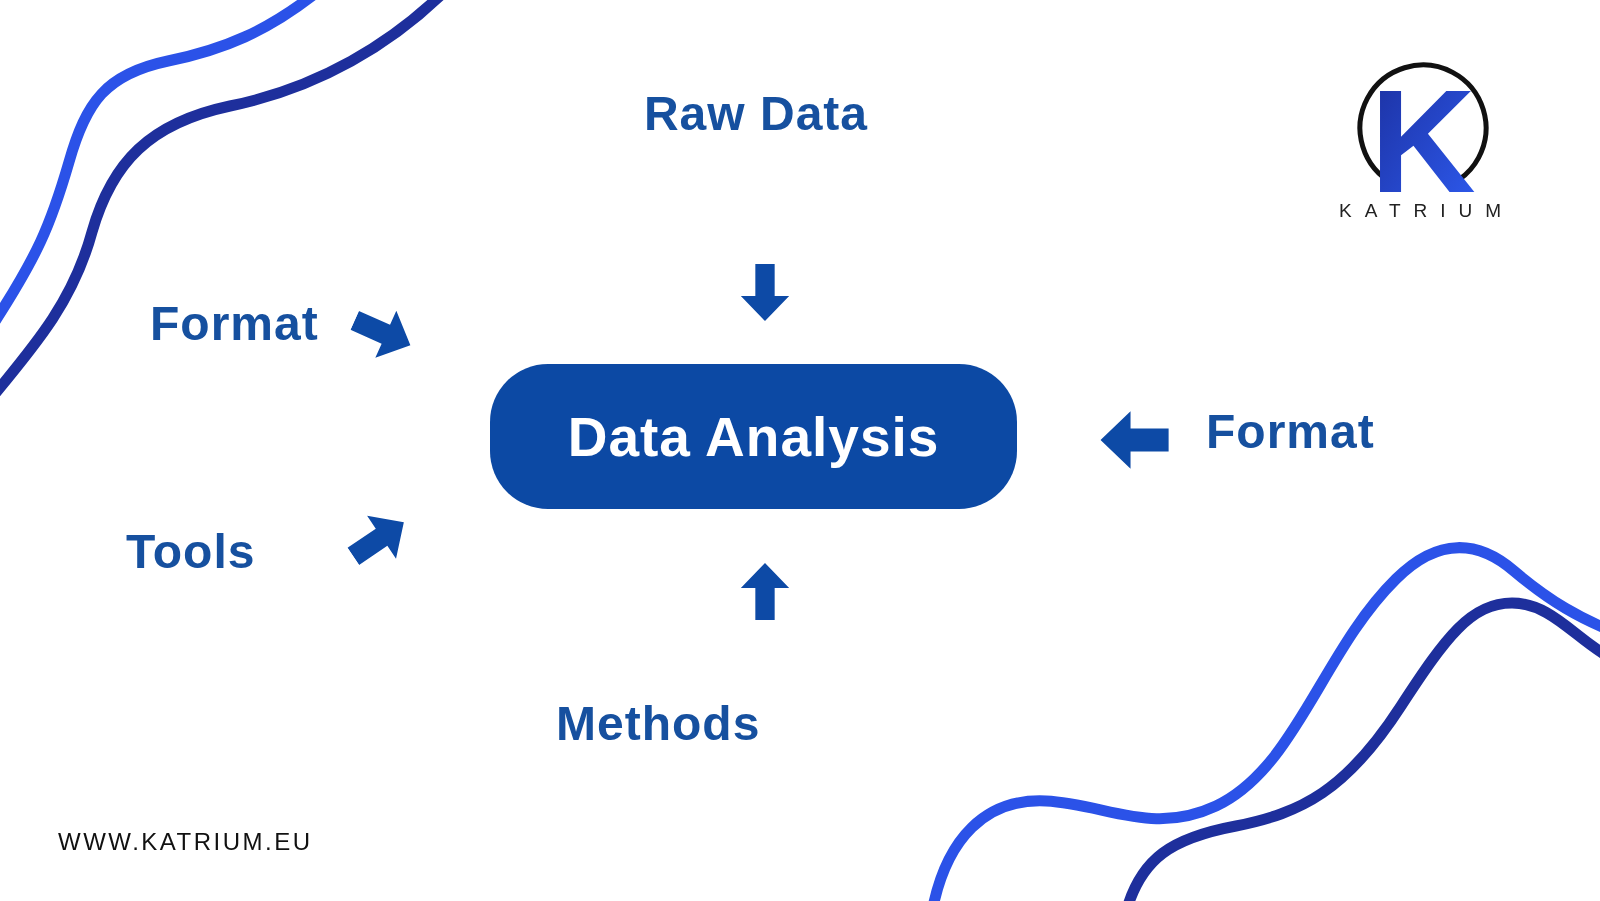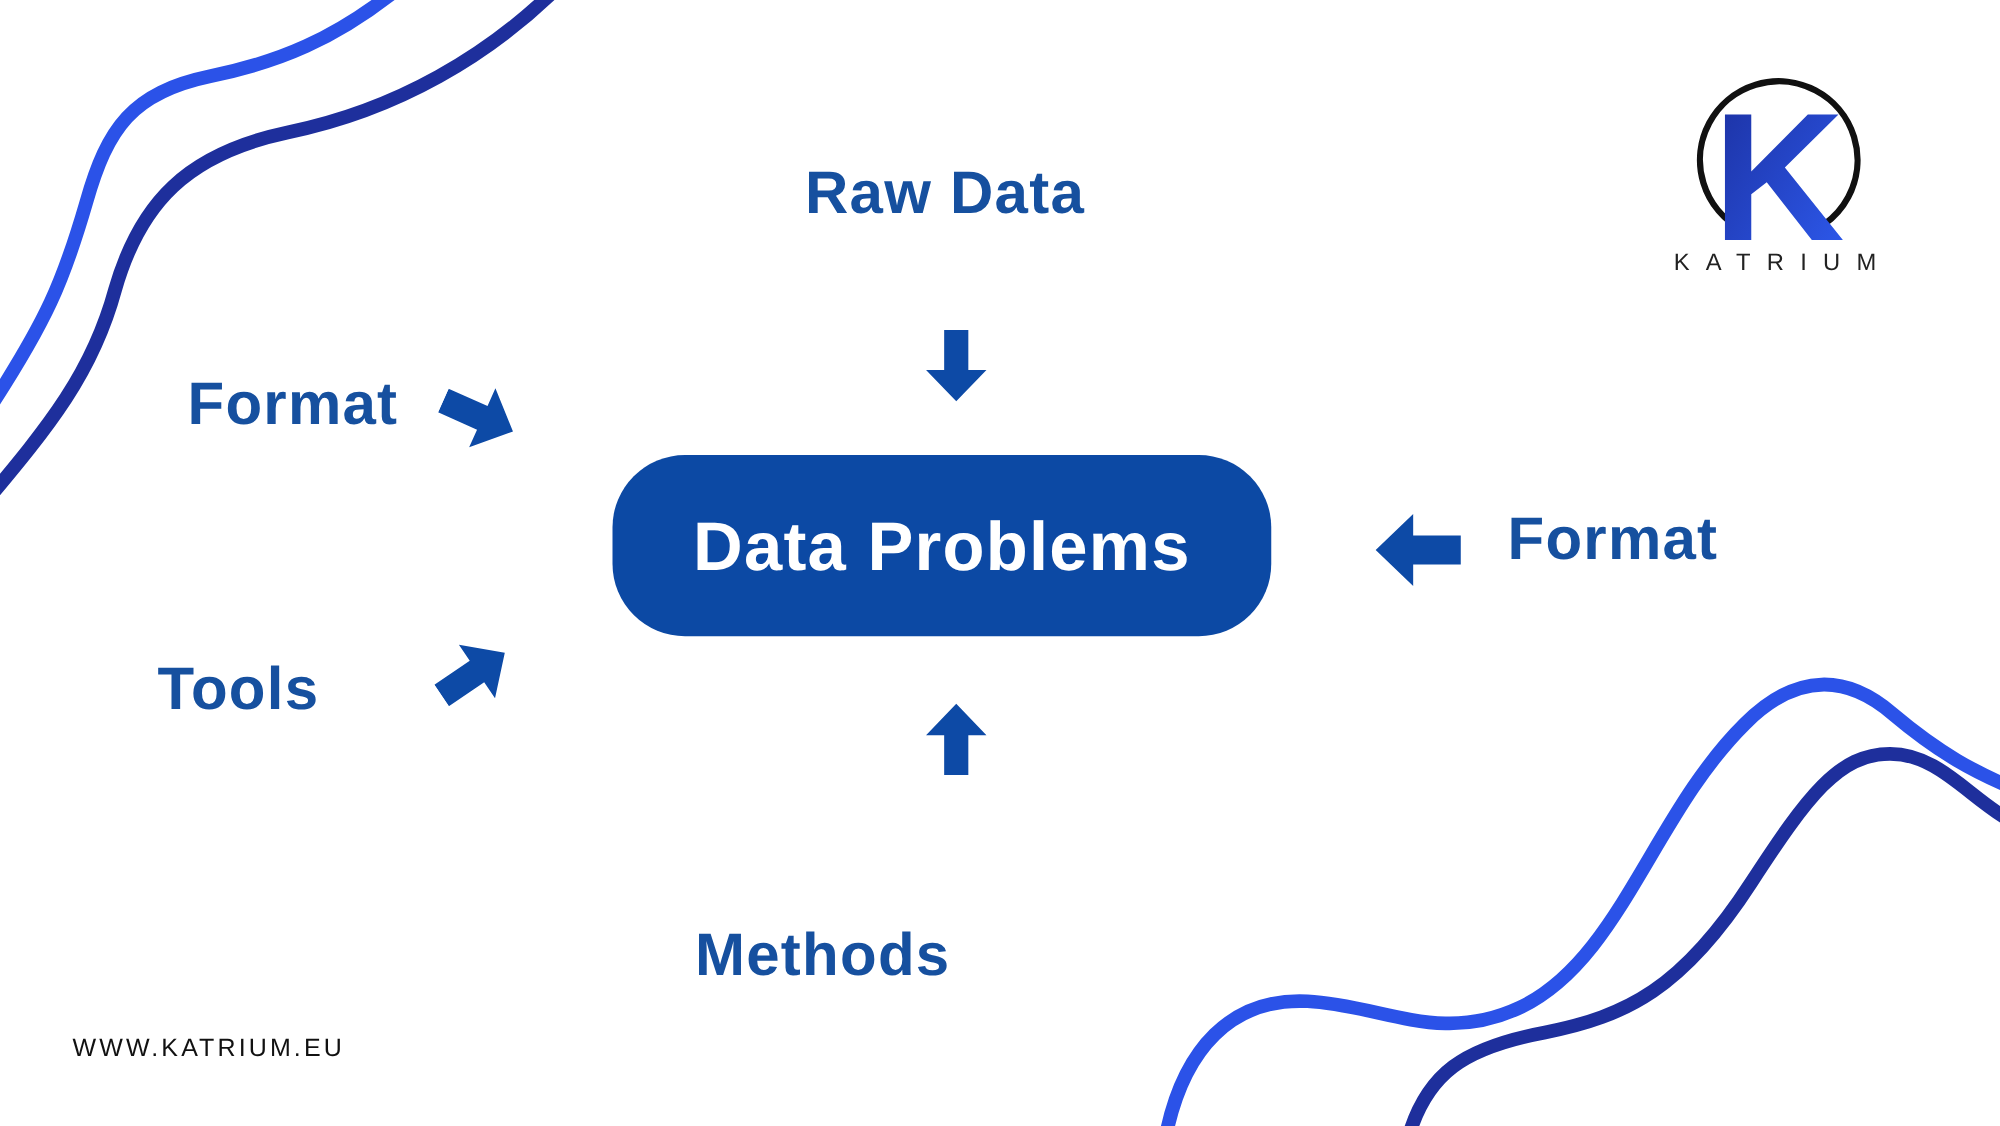--- a/index.html
+++ b/index.html
@@ -23,21 +23,21 @@
     font-family:"Liberation Sans", sans-serif;
   }
   .abs{position:absolute;}
   .label{
     color:var(--label-blue);
     font-weight:700;
     font-size:48px;
     letter-spacing:1px;
     white-space:nowrap;
   }
-  .centered{text-align:center;margin-top:41px;}
+  .centered{text-align:center;}
   .center-box{
     left:490px;top:364px;width:527px;height:145px;
     background:var(--box-blue);
     border-radius:58px;
     display:flex;align-items:center;justify-content:center;
   }
   .center-box .box-label{
     color:#ffffff;
     font-size:55px;
     font-weight:700;
@@ -65,21 +65,21 @@
     font-size:19px;
     font-weight:400;
     letter-spacing:13px;
     padding-left:13px;
     text-align:center;
     white-space:nowrap;
   }
   .website{
     left:58px;top:828px;
     color:var(--website-text);
-    font-size:20px;
+    font-size:24px;
     font-weight:400;
     letter-spacing:2.5px;
     white-space:nowrap;
   }
 </style>
 </head>
 <body>
 
 <svg class="abs waves" viewBox="0 0 1600 901" aria-hidden="true">
   <path class="wave-light" d="M 322,-12 C 268,32 222,50 168,61 C 106,74 86,102 69,162 C 51,224 38,256 -12,332"></path>
@@ -131,16 +131,16 @@
 
 <div class="abs arrow" style="left:736px;top:562px;">
   <svg width="58" height="58" viewBox="0 0 60 52" style="transform:rotate(-90deg);">
     <polygon points="0,16 33,16 33,1 59,26 33,51 33,36 0,36"></polygon>
   </svg>
 </div>
 
 <div class="abs label centered" style="left:556px;top:696px;">Methods</div>
 
 <div class="abs center-box">
-  <span class="box-label">Data Problems</span>
+  <span class="box-label">Data Analysis</span>
 </div>
 
 <div class="abs website">WWW.KATRIUM.EU</div>
 
 </body></html>

